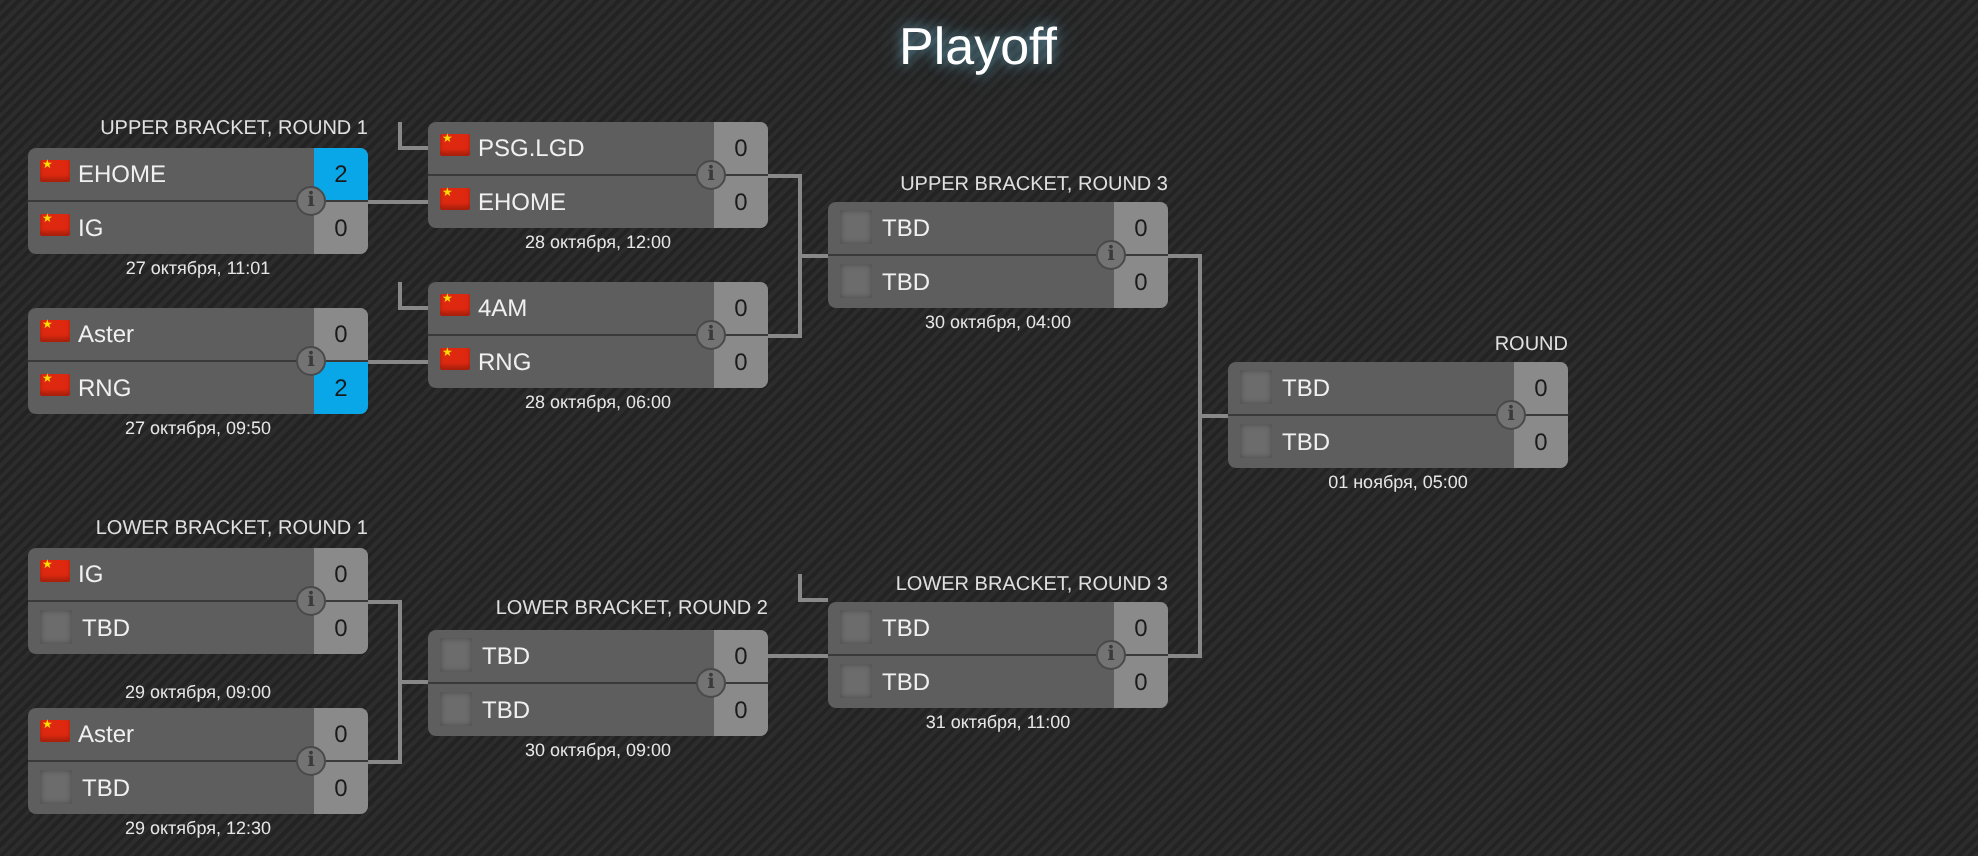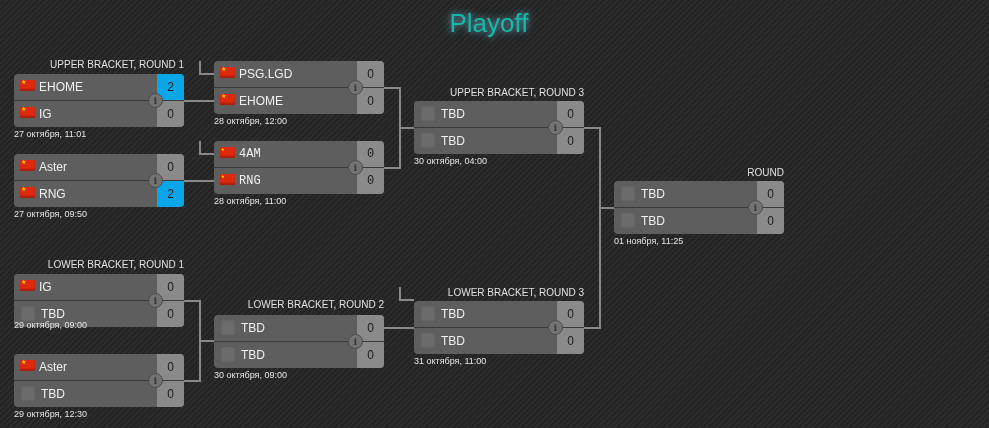--- a/index.html
+++ b/index.html
@@ -5,21 +5,21 @@
   html, body { margin:0; padding:0; }
   body {
     width:989px; height:428px; overflow:hidden; position:relative;
     background-color:#262626;
     background-image: repeating-linear-gradient(135deg, #2c2c2c 0px, #2c2c2c 2px, #232323 2px, #232323 4px);
     font-family:"Liberation Sans", sans-serif;
     color:#e6e6e6;
   }
   .title {
     position:absolute; left:0; width:978px; top:8px; text-align:center;
-    font-size:26px; color:#14b8a6;
+    font-size:26px; color:#ffffff;
     text-shadow: 0 0 6px rgba(120,200,230,0.6), 0 0 12px rgba(120,200,230,0.35);
   }
   .round-label {
     position:absolute; width:170px; text-align:right;
     font-size:10px; color:#e0e0e0; letter-spacing:0;
   }
   .match {
     position:absolute; width:170px; height:53px;
     background:#5e5e5e; border-radius:4px; overflow:hidden;
   }
@@ -48,21 +48,21 @@
     background:#8a8a8a; color:#1a1a1a; font-size:12px; text-align:center; line-height:26px;
   }
   .score.win { background:#0aa7e8; }
   .info {
     position:absolute; width:13px; height:13px; border-radius:50%;
     background:#737373; border:1px solid #4a4a4a; color:#3a3a3a;
     font-family:"DejaVu Serif", serif; font-weight:bold; font-size:10px; text-align:center; line-height:13px;
     z-index:3;
   }
   .date {
-    position:absolute; width:170px; font-size:9px; color:#e6e6e6;
+    position:absolute; width:170px; text-align:center; font-size:9px; color:#e6e6e6;
   }
   .line { position:absolute; background:#888; z-index:1; }
 </style>
 </head>
 <body>
 
 <div class="title">Playoff</div>
 
 <div class="round-label" style="left:14px;top:59px;">UPPER BRACKET, ROUND 1</div>
 <div class="round-label" style="left:414px;top:87px;">UPPER BRACKET, ROUND 3</div>
@@ -139,35 +139,35 @@
   <div class="sep"></div>
   <div class="row bottom">
     <span class="flag"></span>
     <span class="team">EHOME</span>
     <span class="score">0</span>
   </div>
 </div>
 <div class="info" style="left:348px;top:80px;">i</div>
 <div class="date" style="left:214px;top:116px;">28 октября, 12:00</div>
 
-<div class="match" style="left:214px;top:141px;font-family:Liberation Mono, monospace;">
+<div class="match" style="left:214px;top:141px;">
   <div class="row top">
     <span class="flag"></span>
     <span class="team">4AM</span>
     <span class="score">0</span>
   </div>
   <div class="sep"></div>
   <div class="row bottom">
     <span class="flag"></span>
     <span class="team">RNG</span>
     <span class="score">0</span>
   </div>
 </div>
 <div class="info" style="left:348px;top:160px;">i</div>
-<div class="date" style="left:214px;top:196px;">28 октября, 11:00</div>
+<div class="date" style="left:214px;top:196px;">28 октября, 06:00</div>
 
 <div class="match" style="left:414px;top:101px;">
   <div class="row top">
     <span class="placeholder"></span>
     <span class="team tbd">TBD</span>
     <span class="score">0</span>
   </div>
   <div class="sep"></div>
   <div class="row bottom">
     <span class="placeholder"></span>
@@ -185,37 +185,37 @@
     <span class="score">0</span>
   </div>
   <div class="sep"></div>
   <div class="row bottom">
     <span class="placeholder"></span>
     <span class="team tbd">TBD</span>
     <span class="score">0</span>
   </div>
 </div>
 <div class="info" style="left:748px;top:200px;">i</div>
-<div class="date" style="left:614px;top:236px;">01 ноября, 11:25</div>
+<div class="date" style="left:614px;top:236px;">01 ноября, 05:00</div>
 
 <div class="match" style="left:14px;top:274px;">
   <div class="row top">
     <span class="flag"></span>
     <span class="team">IG</span>
     <span class="score">0</span>
   </div>
   <div class="sep"></div>
   <div class="row bottom">
     <span class="placeholder"></span>
     <span class="team tbd">TBD</span>
     <span class="score">0</span>
   </div>
 </div>
 <div class="info" style="left:148px;top:293px;">i</div>
-<div class="date" style="left:14px;top:320px;">29 октября, 09:00</div>
+<div class="date" style="left:14px;top:341px;">29 октября, 09:00</div>
 
 <div class="match" style="left:14px;top:354px;">
   <div class="row top">
     <span class="flag"></span>
     <span class="team">Aster</span>
     <span class="score">0</span>
   </div>
   <div class="sep"></div>
   <div class="row bottom">
     <span class="placeholder"></span>

